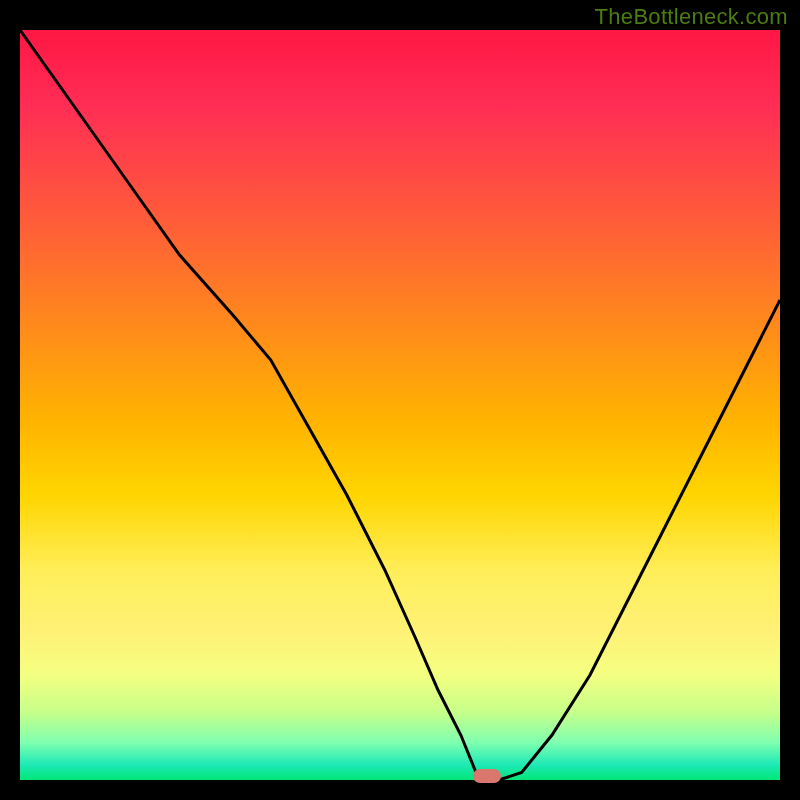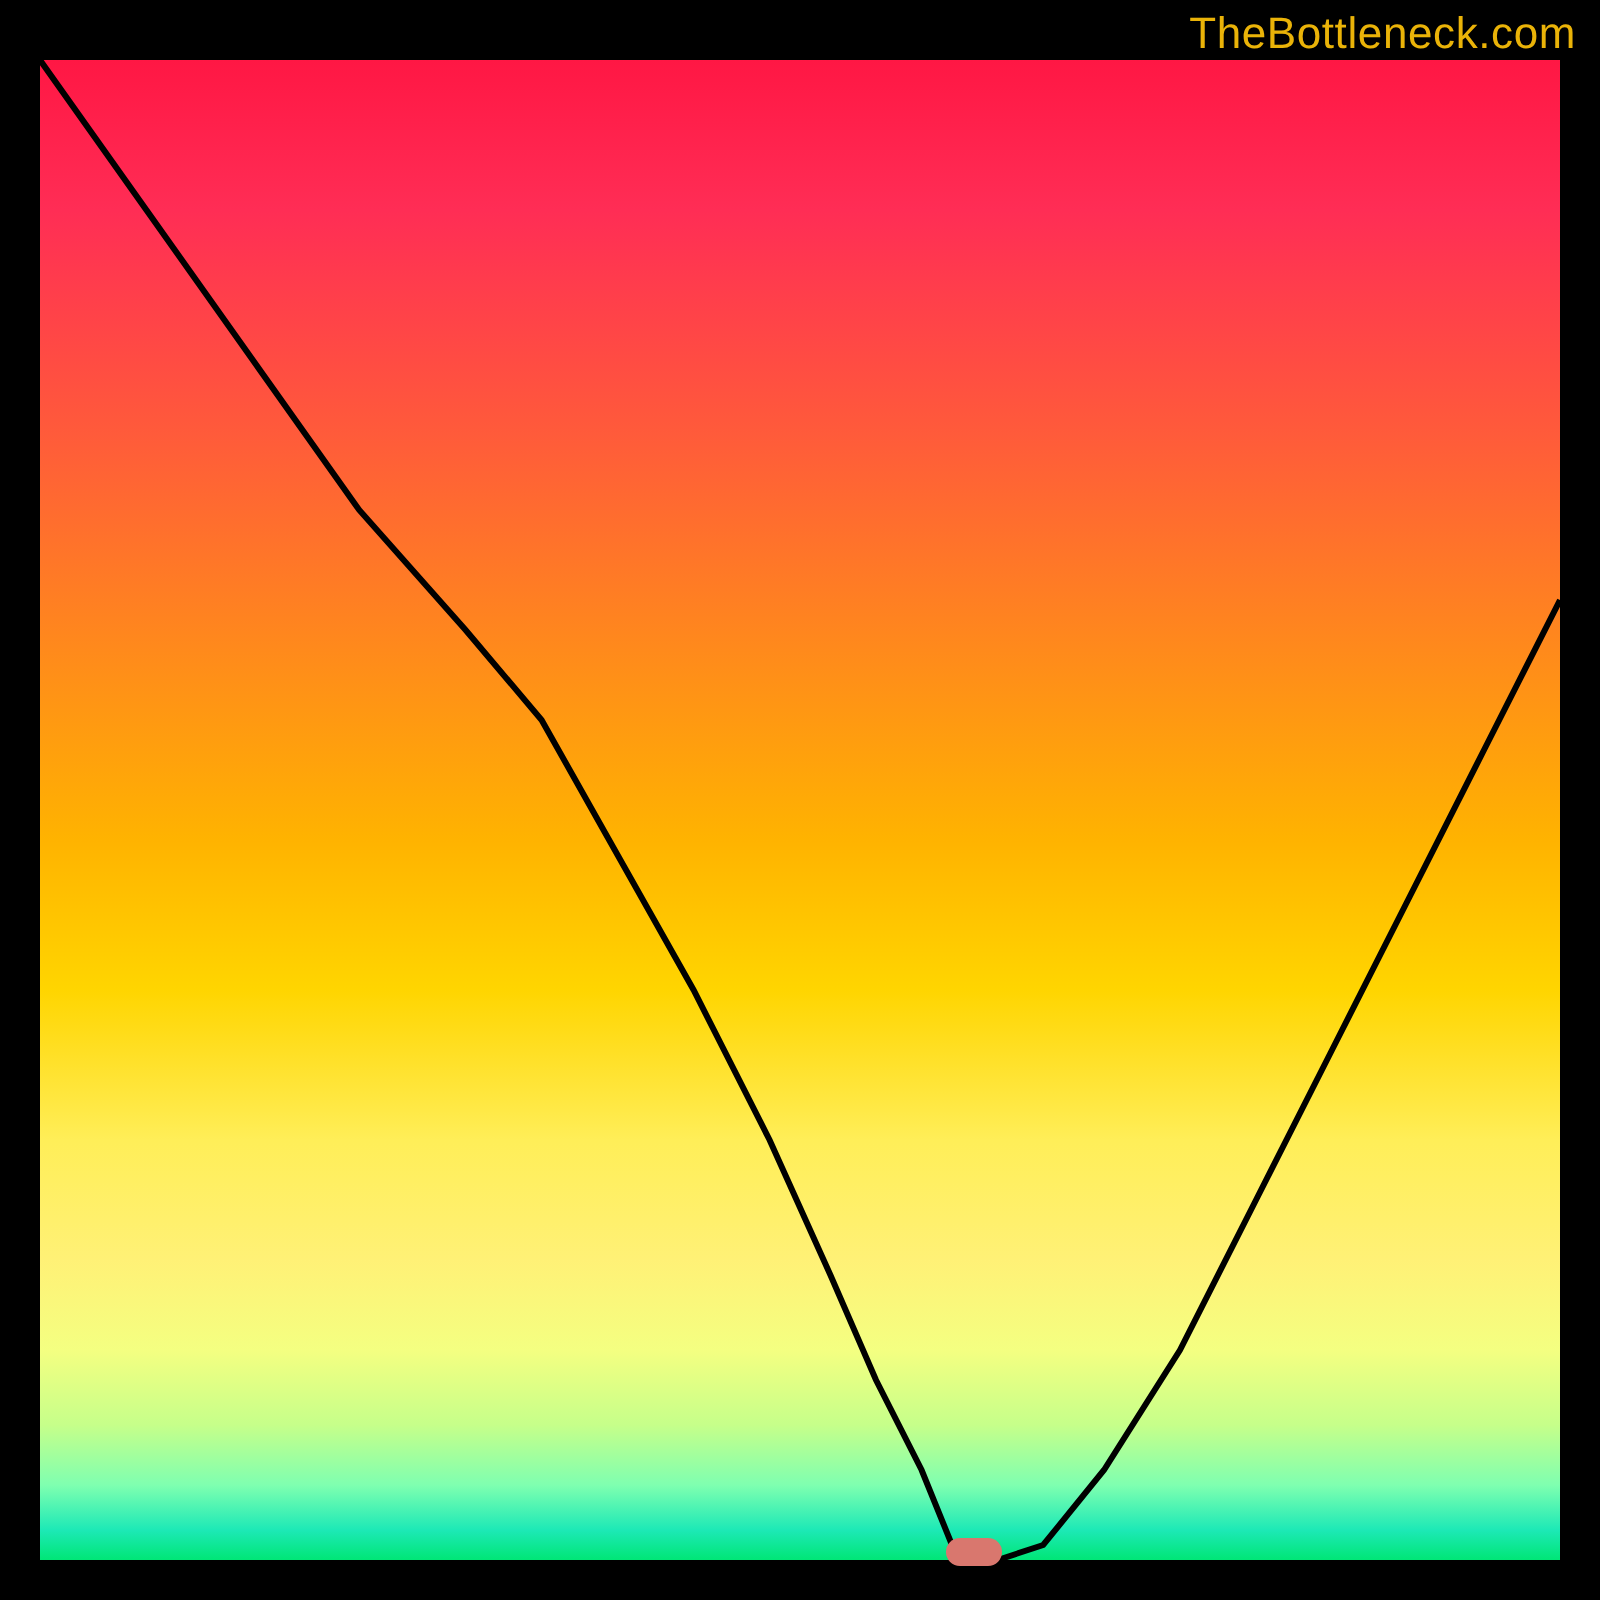--- a/index.html
+++ b/index.html
@@ -14,21 +14,21 @@
   .frame {
     position: relative;
     width: 800px;
     height: 800px;
     background: #000;
   }
   .watermark {
     position: absolute;
     top: 4px;
     right: 12px;
-    color: #eab308;
+    color: #4d7c0f;
     font-size: 22px;
     font-weight: 500;
     letter-spacing: 0.3px;
     z-index: 5;
   }
   .plot {
     position: absolute;
     left: 20px;
     top: 30px;
     width: 760px;

